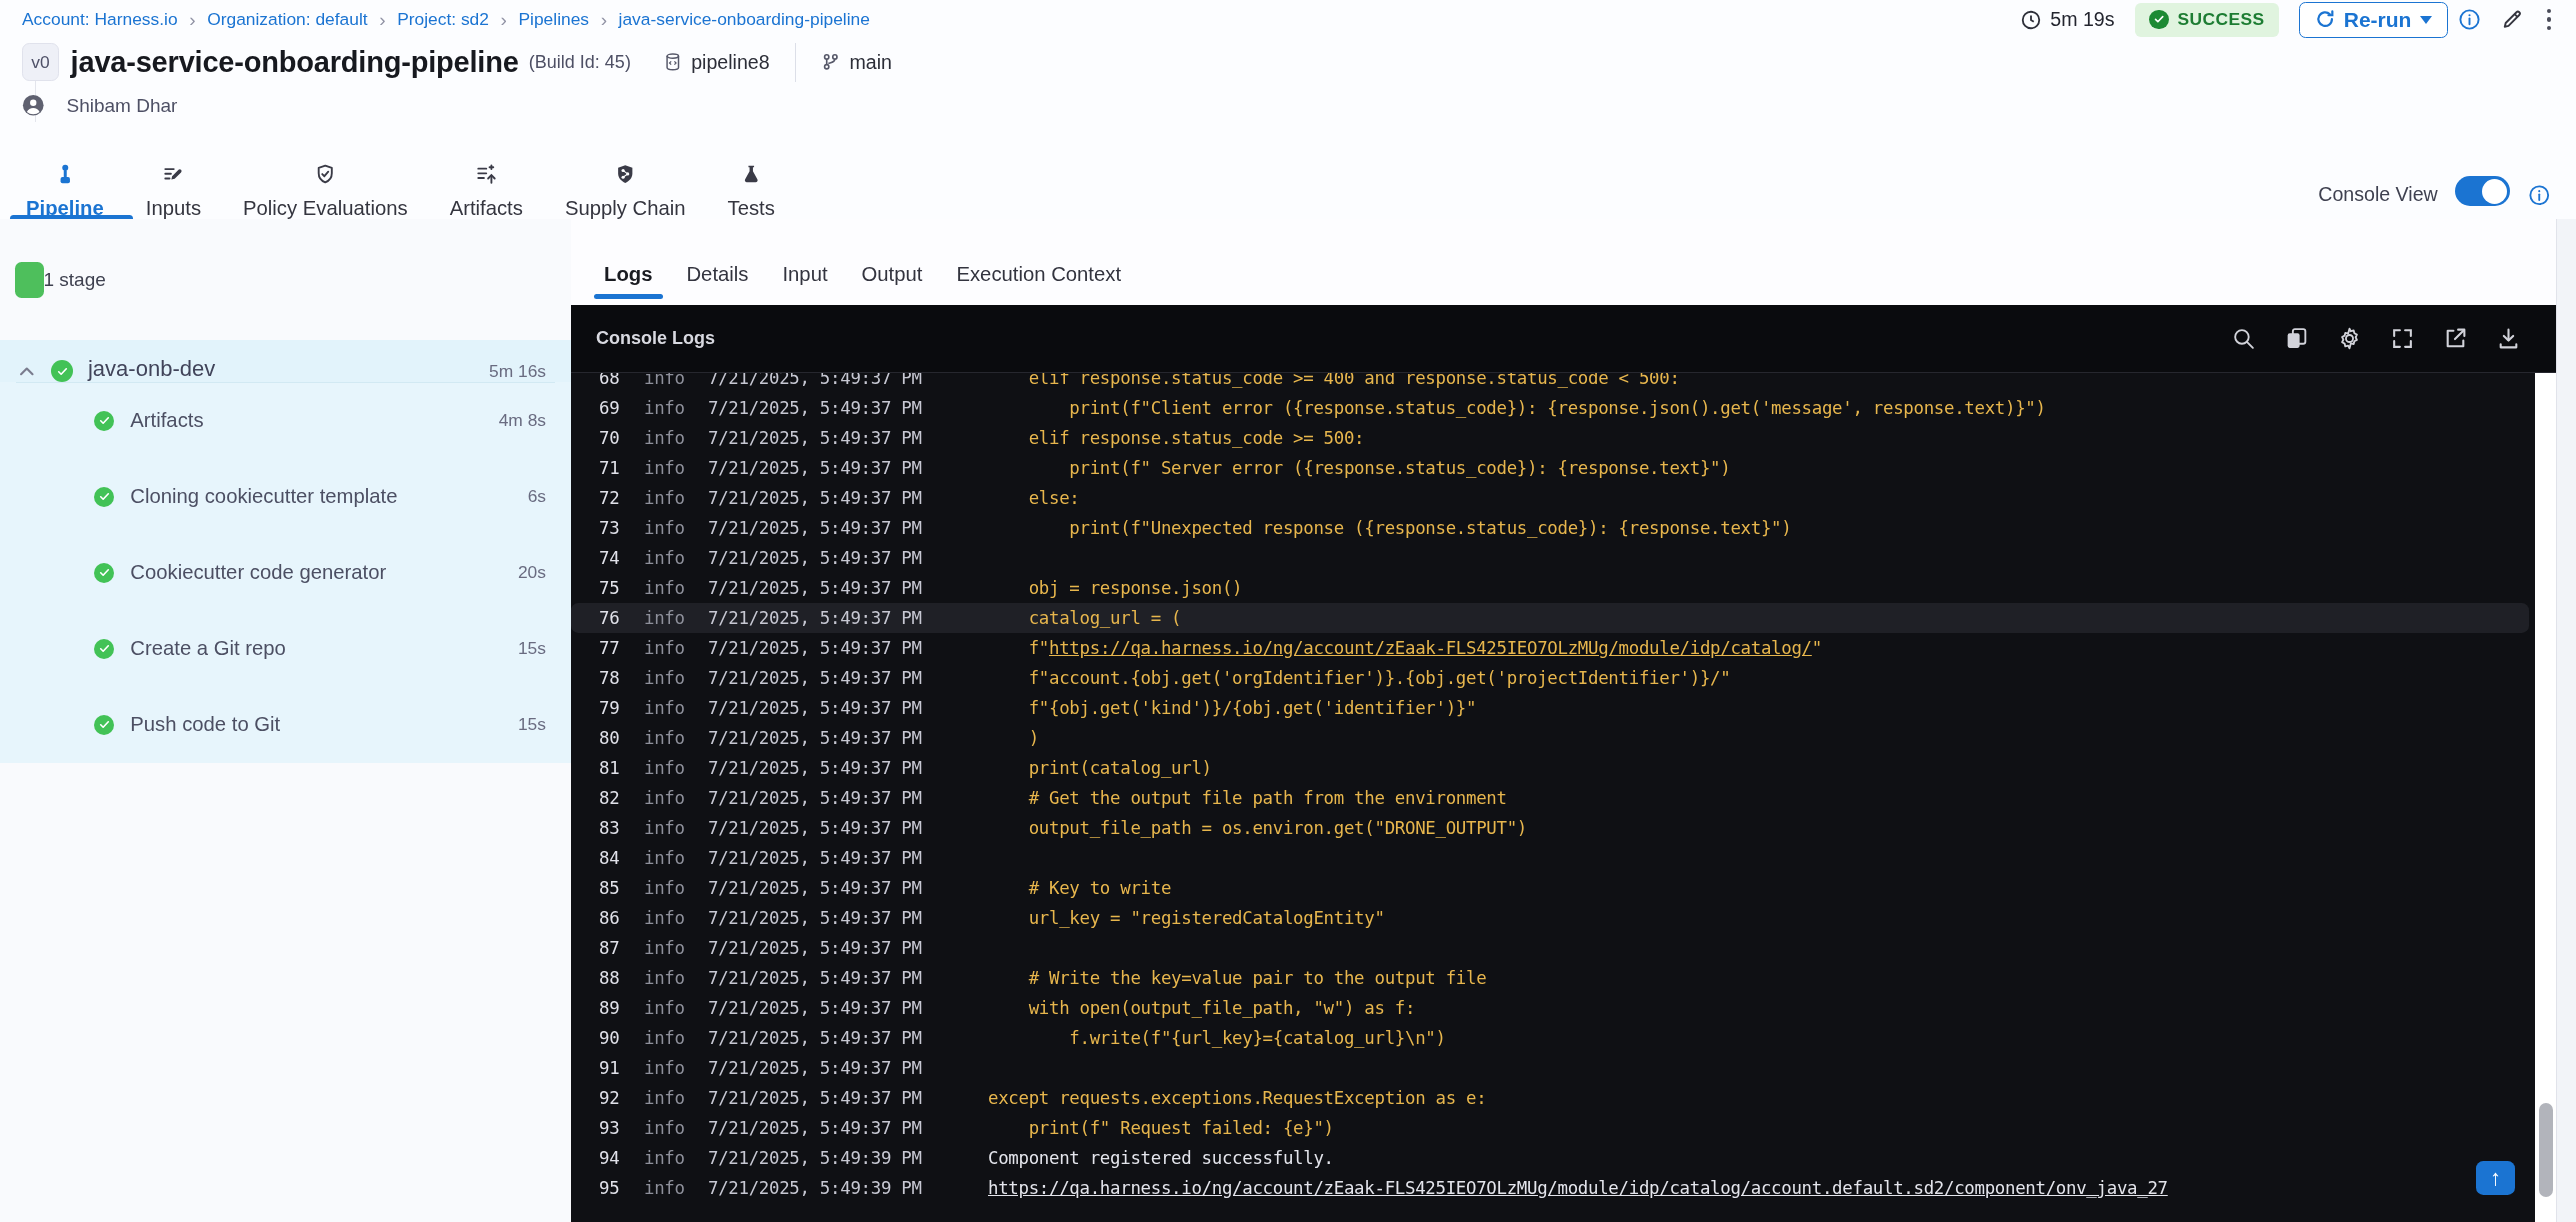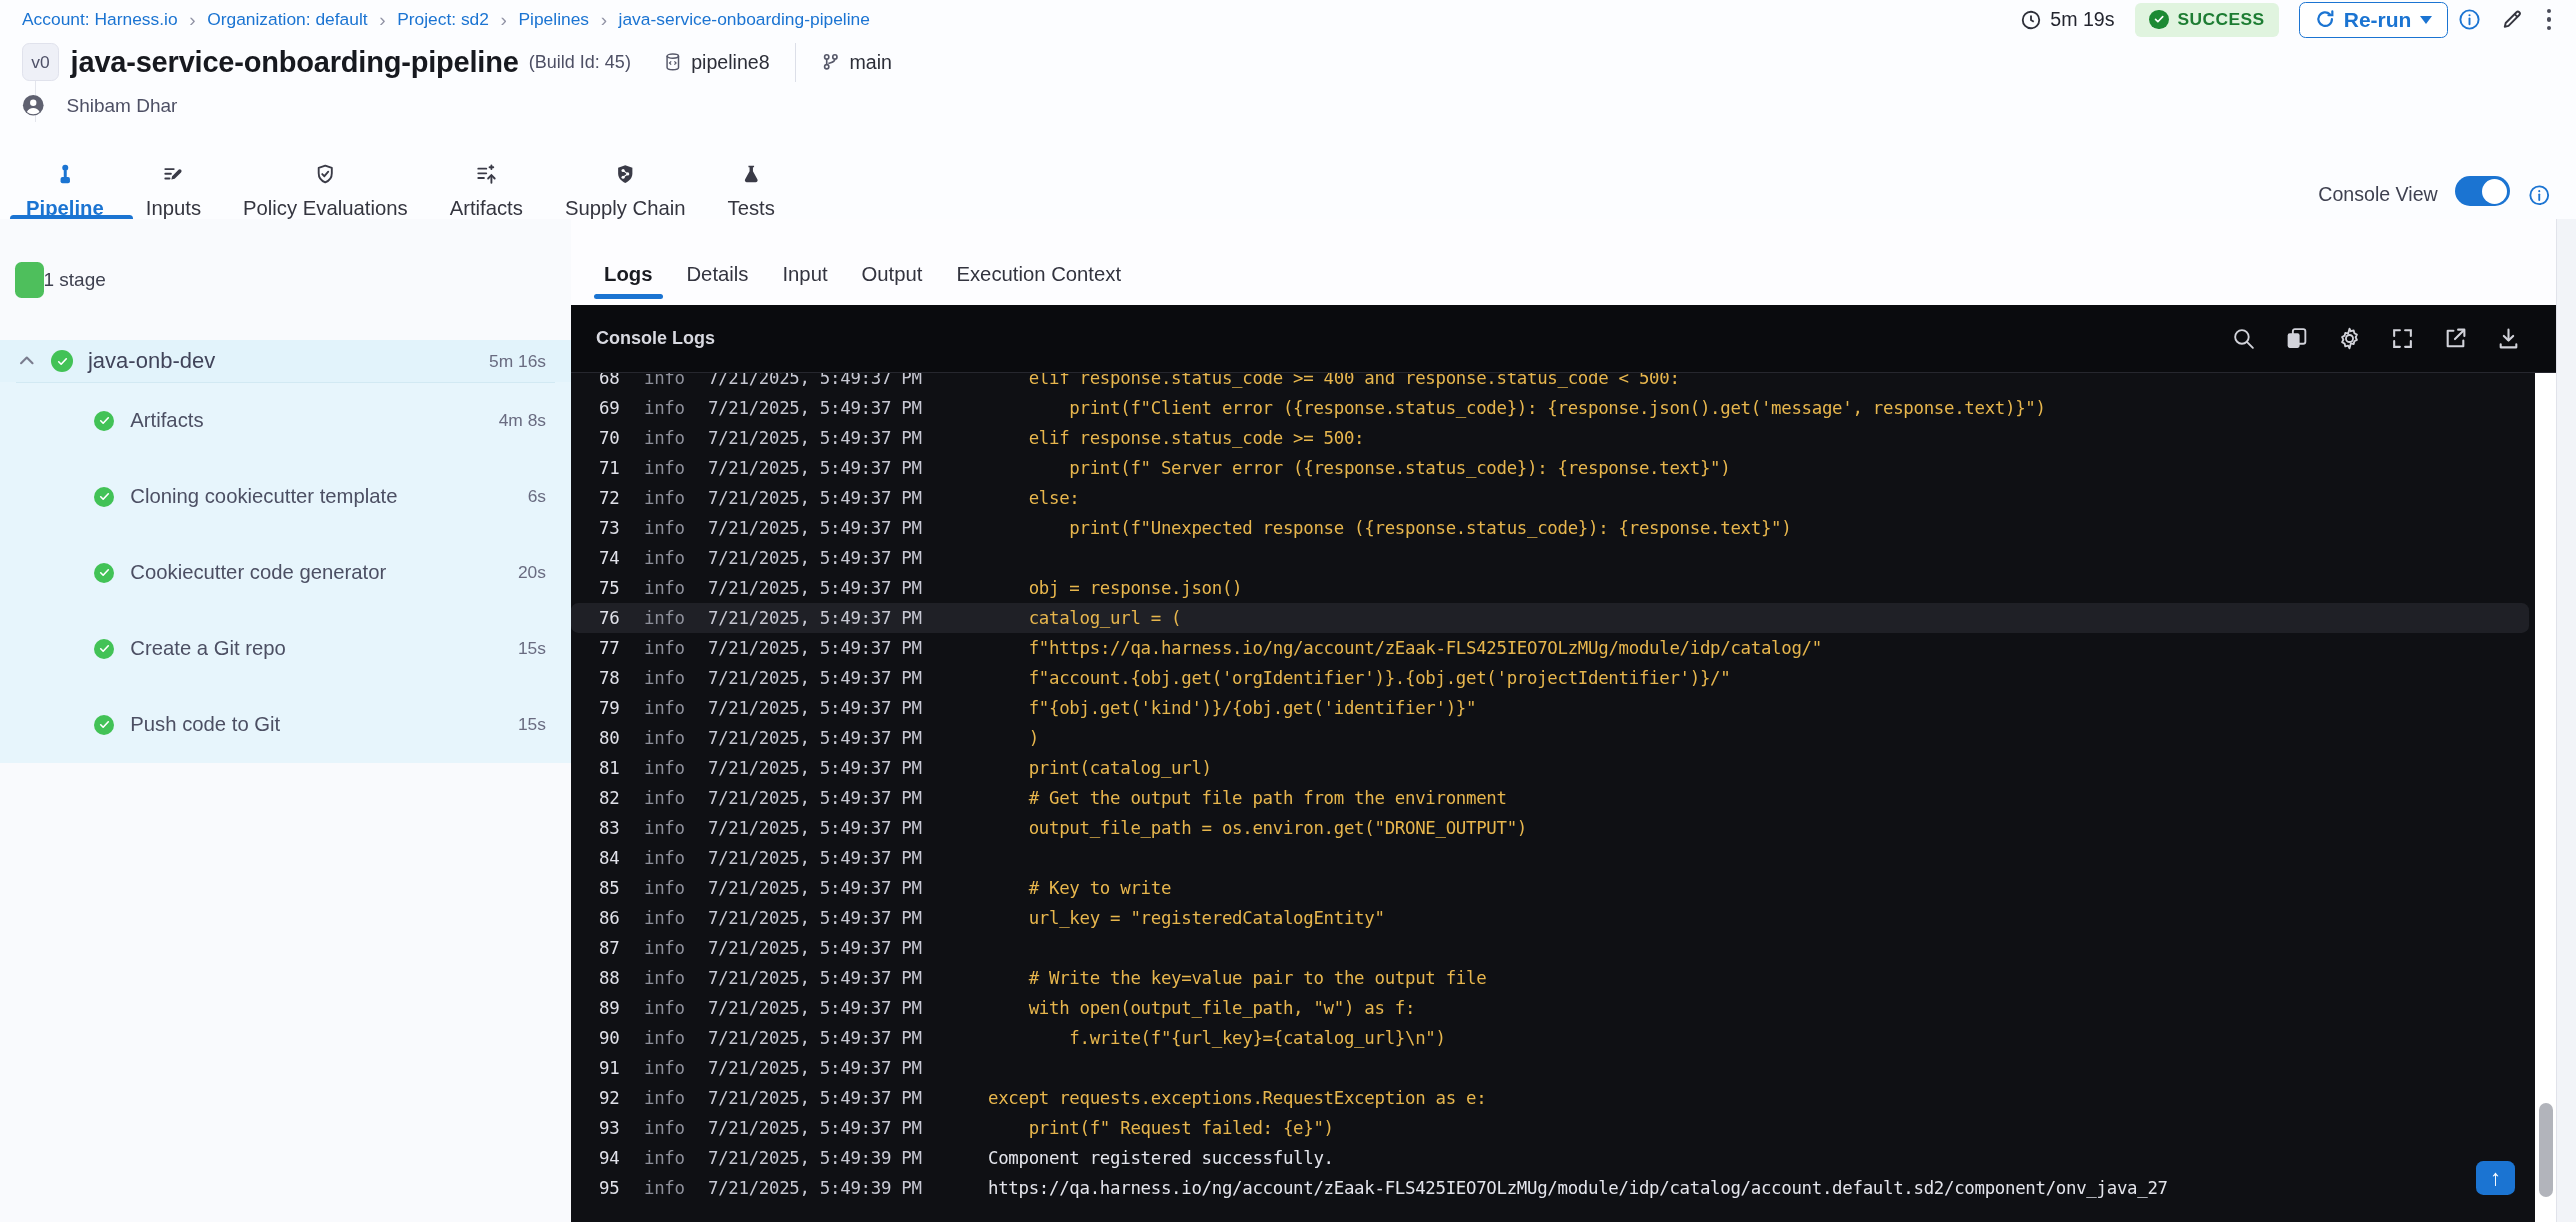--- a/index.html
+++ b/index.html
@@ -53,21 +53,21 @@
   .tab.active::after{content:"";position:absolute;left:-16px;right:-29px;bottom:-1.5px;height:5.1px;background:#1b74d2;border-radius:3.6px 3.6px 0 0;}
   .consoleview{display:flex;align-items:flex-end;gap:17.4px;font-size:19.6px;color:#3f4150;}
   .toggle{width:55px;height:30.5px;border-radius:15.2px;background:#1b74d2;position:relative;cursor:pointer;}
   .toggle .knob{position:absolute;right:2.9px;top:2.9px;width:25px;height:25px;border-radius:50%;background:#fff;}
   .cv-info{width:22.5px;height:22.5px;color:#1b74d2;cursor:pointer;}
   
   .leftpanel{position:absolute;left:0;top:219px;width:571px;bottom:0;background:#f9fafd;border-right:0.7px solid #e3e6ee;}
   .stagebar{height:121px;display:flex;align-items:center;justify-content:flex-start;padding:0 23px 0 14.5px;font-size:19px;color:#3f4150;}
   .stage-square{width:29px;height:36px;background:#4ebf5c;border-radius:6.5px;}
   .stagelist{position:absolute;top:121px;left:0;right:0;background:#e7f5fc;}
-  .stagerow{display:flex;align-items:center;padding:0 25px 0 17.4px;gap:14.5px;background:#e2f3fb;height:42px;cursor:pointer;}
+  .stagerow{display:flex;align-items:flex-end;padding:0 25px 0 17.4px;gap:14.5px;background:#e2f3fb;height:42px;cursor:pointer;}
   .chev{width:19.6px;height:19.6px;color:#7a7c8e;}
   .check{width:22px;height:22px;border-radius:50%;background:#42c256;display:flex;align-items:center;justify-content:center;flex:none;}
   .check svg{width:13px;height:13px;}
   .stagename{font-size:22px;color:#41445a;font-weight:500;}
   .dur{margin-left:auto;font-size:17.4px;color:#696b80;}
   .listdivider{height:0.7px;background:#d2e9f3;margin:0 16px;}
   .step{height:76px;display:flex;align-items:center;padding-left:94px;padding-right:25px;gap:16px;cursor:pointer;}
   .step .check{width:20.3px;height:20.3px;}
   .stepname{font-size:20.3px;color:#4c4f63;}
   .step.selected{background:#cbecf9;border-radius:19px 0 0 19px;margin-left:36px;padding-left:58px;}
@@ -85,21 +85,21 @@
   .tbtn{width:25px;height:25px;color:#d2d3da;background:none;border:none;padding:0;cursor:pointer;}
   .console-body{position:absolute;top:68px;left:0;right:0;bottom:0;overflow:hidden;}
   .log-list{margin-top:-10.2px;padding-right:22px;font-family:"DejaVu Sans Mono",monospace;font-size:17.4px;letter-spacing:-0.3px;}
   .log-row{display:flex;height:30px;align-items:center;margin-right:5.8px;}
   .log-row.highlight{background:#1f2026;border-radius:7.3px;}
   .ln{width:45px;margin-left:28px;color:#e0e1e9;flex:none;}
   .lvl{width:64px;color:#8e909b;flex:none;}
   .ts{width:280px;color:#c7c8d3;flex:none;}
   .code{white-space:pre;color:#e7b64d;}
   .log-row.plain .code{color:#e4e5ec;}
-  .code a{color:inherit;cursor:pointer;}
+  .code a{color:inherit;text-decoration:underline;cursor:pointer;}
   .log-scrollbar{position:absolute;top:0;right:0;width:22px;bottom:0;background:#ffffff;}
   .log-scrollbar .thumb{position:absolute;left:3.6px;width:14.5px;top:730px;height:94px;background:#b2b4bb;border-radius:7.3px;cursor:pointer;}
   .scrolltop{position:absolute;right:42px;bottom:28px;width:39px;height:34px;background:#1b74d2;border:none;border-radius:7.3px;
              color:#fff;font-size:22px;cursor:pointer;display:flex;align-items:center;justify-content:center;}
   .page-scrollbar{position:absolute;top:219px;right:0;width:19px;bottom:0;background:#f2f4f8;border-left:0.7px solid #e1e3ea;}
 </style>
 </head>
 <body>
 
 <div class="app">

